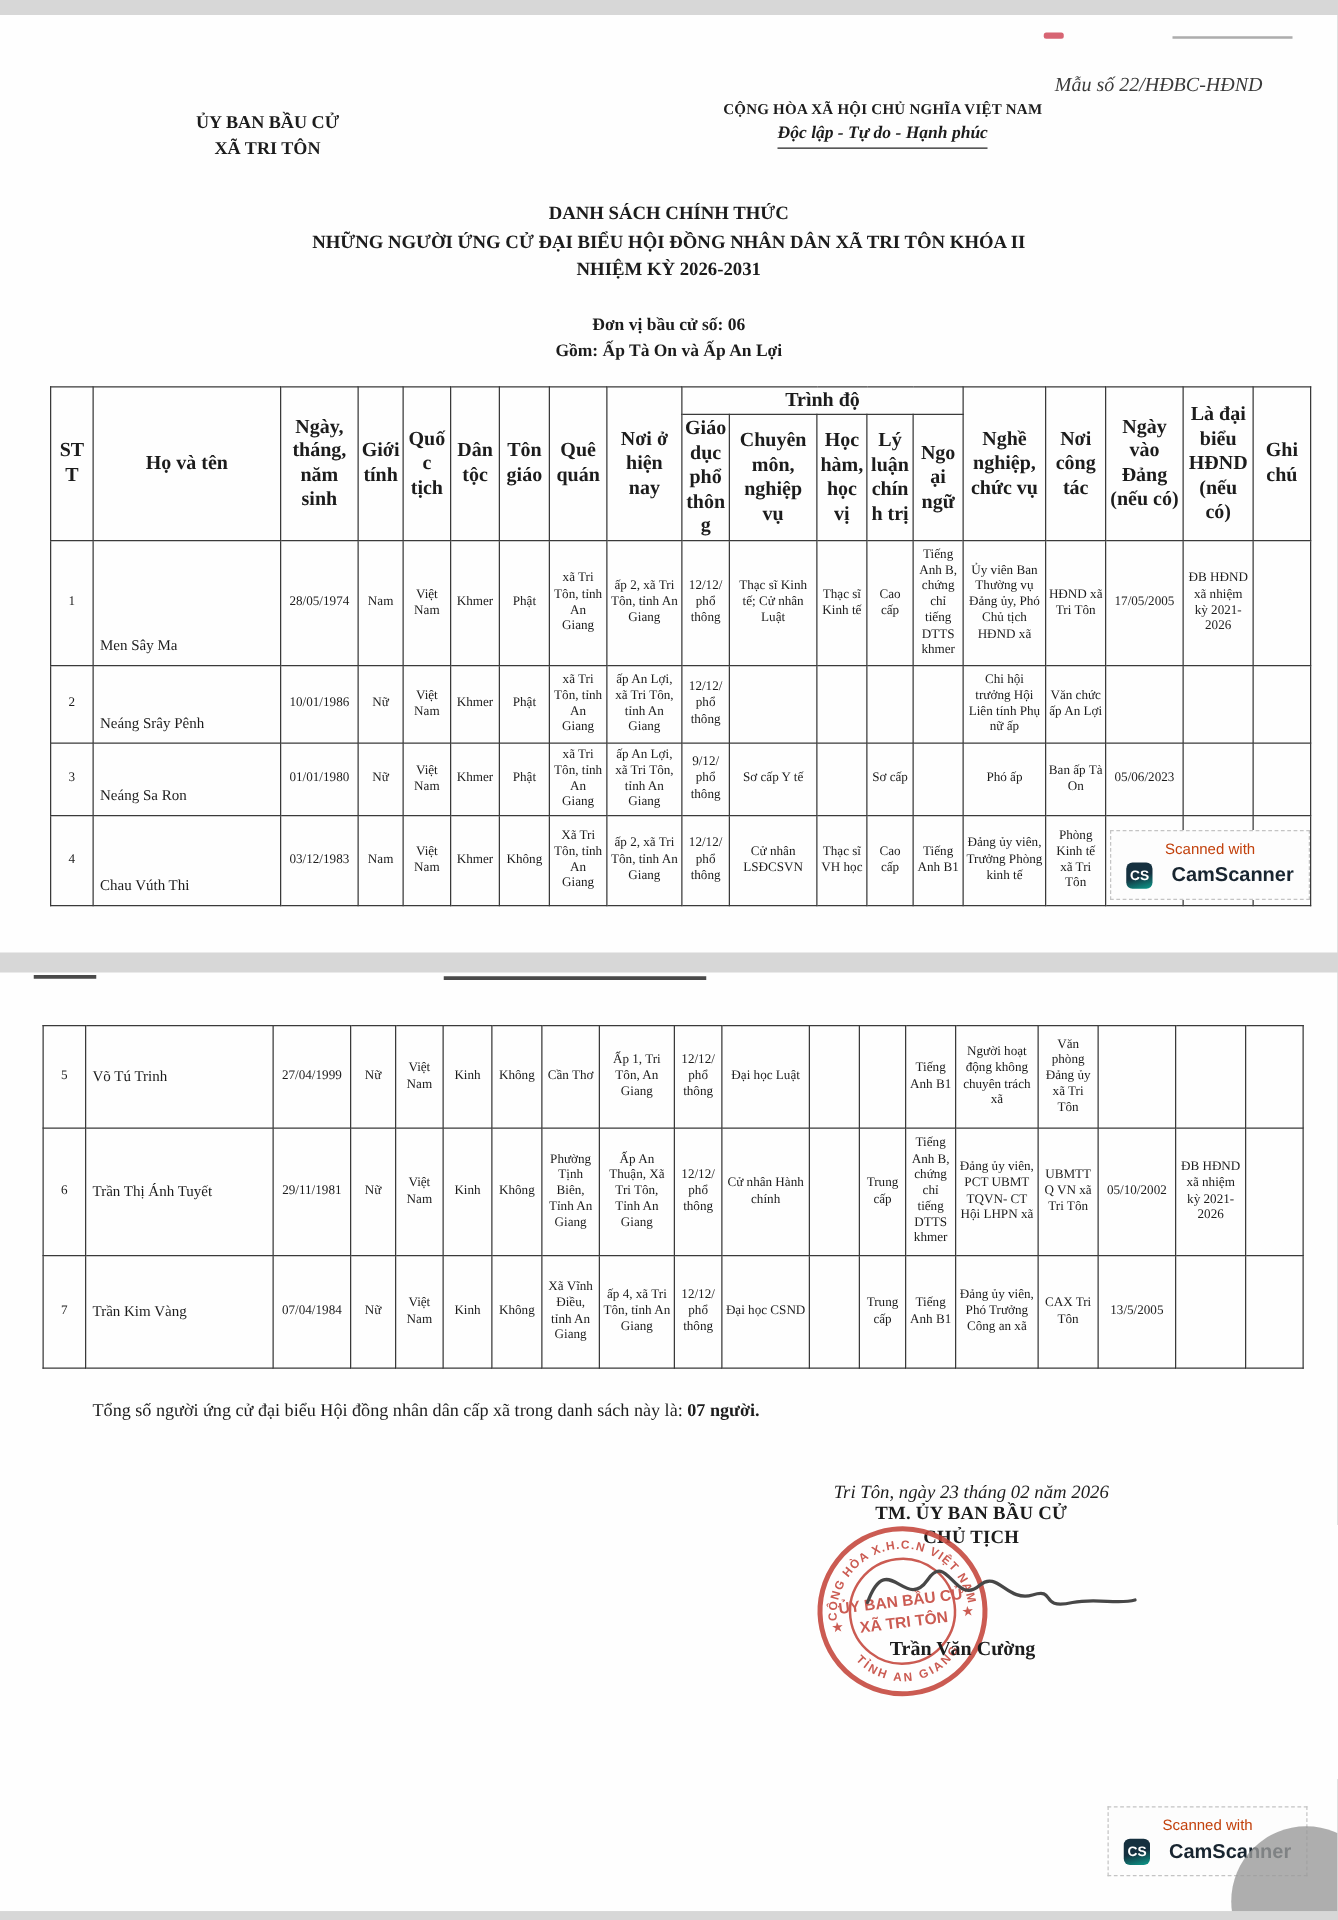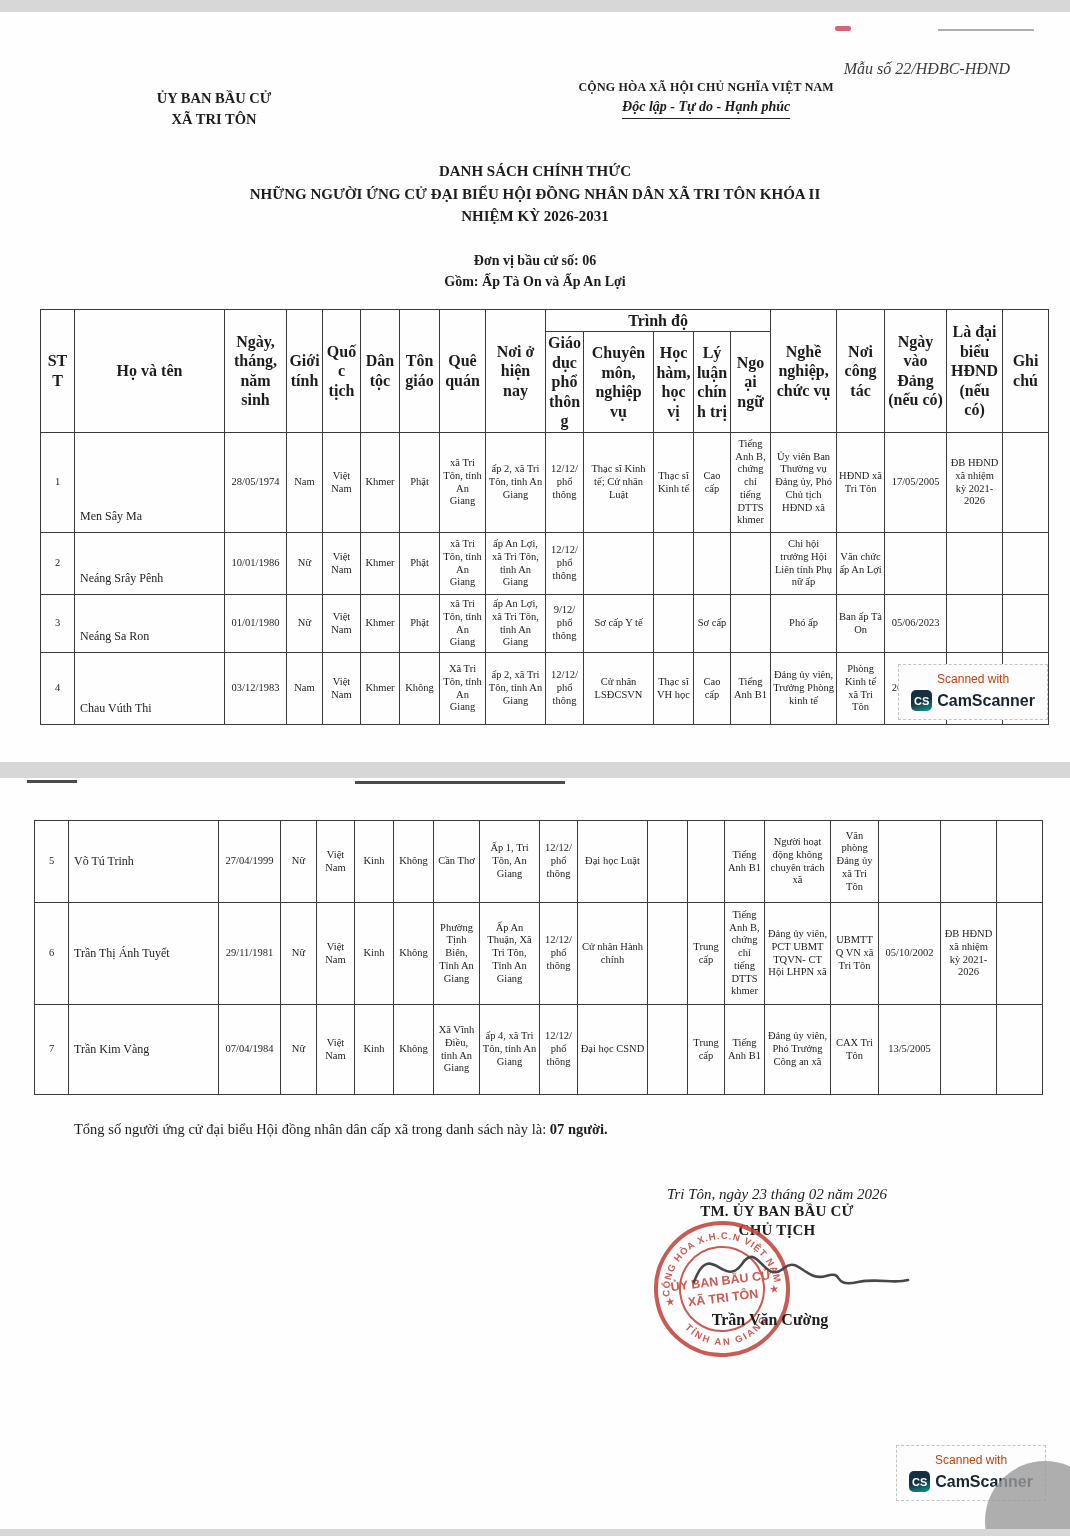--- a/index.html
+++ b/index.html
@@ -95,21 +95,21 @@
   .cs-badge {
     position: absolute;
     border: 1px dashed #c4c4c4;
     background: #fdfdfd;
     padding: 7px 12px 8px;
     text-align: center;
   }
   .cs-badge.p1 { right: 22px; bottom: 42px; }
   .cs-badge.p2 { right: 24px; bottom: 28px; }
   .cs-line1 { color: #c2410c; font-size: 12px; font-family: "Liberation Sans", sans-serif; }
-  .cs-row { display: flex; align-items: center; gap: 5px; margin-top: 4px; }
+  .cs-row { display: flex; align-items: center; gap: 15px; margin-top: 4px; }
   .cs-logo {
     width: 21px; height: 21px; border-radius: 5px;
     background: linear-gradient(165deg, #15303f 52%, #0c9c8c 100%);
     color: #fff; font-weight: bold; font-size: 11px;
     display: flex; align-items: center; justify-content: center;
     font-family: "Liberation Sans", sans-serif;
   }
   .cs-word { color: #182530; font-weight: bold; font-size: 16px; font-family: "Liberation Sans", sans-serif; text-align: center; }
 
   .corner-circle {

